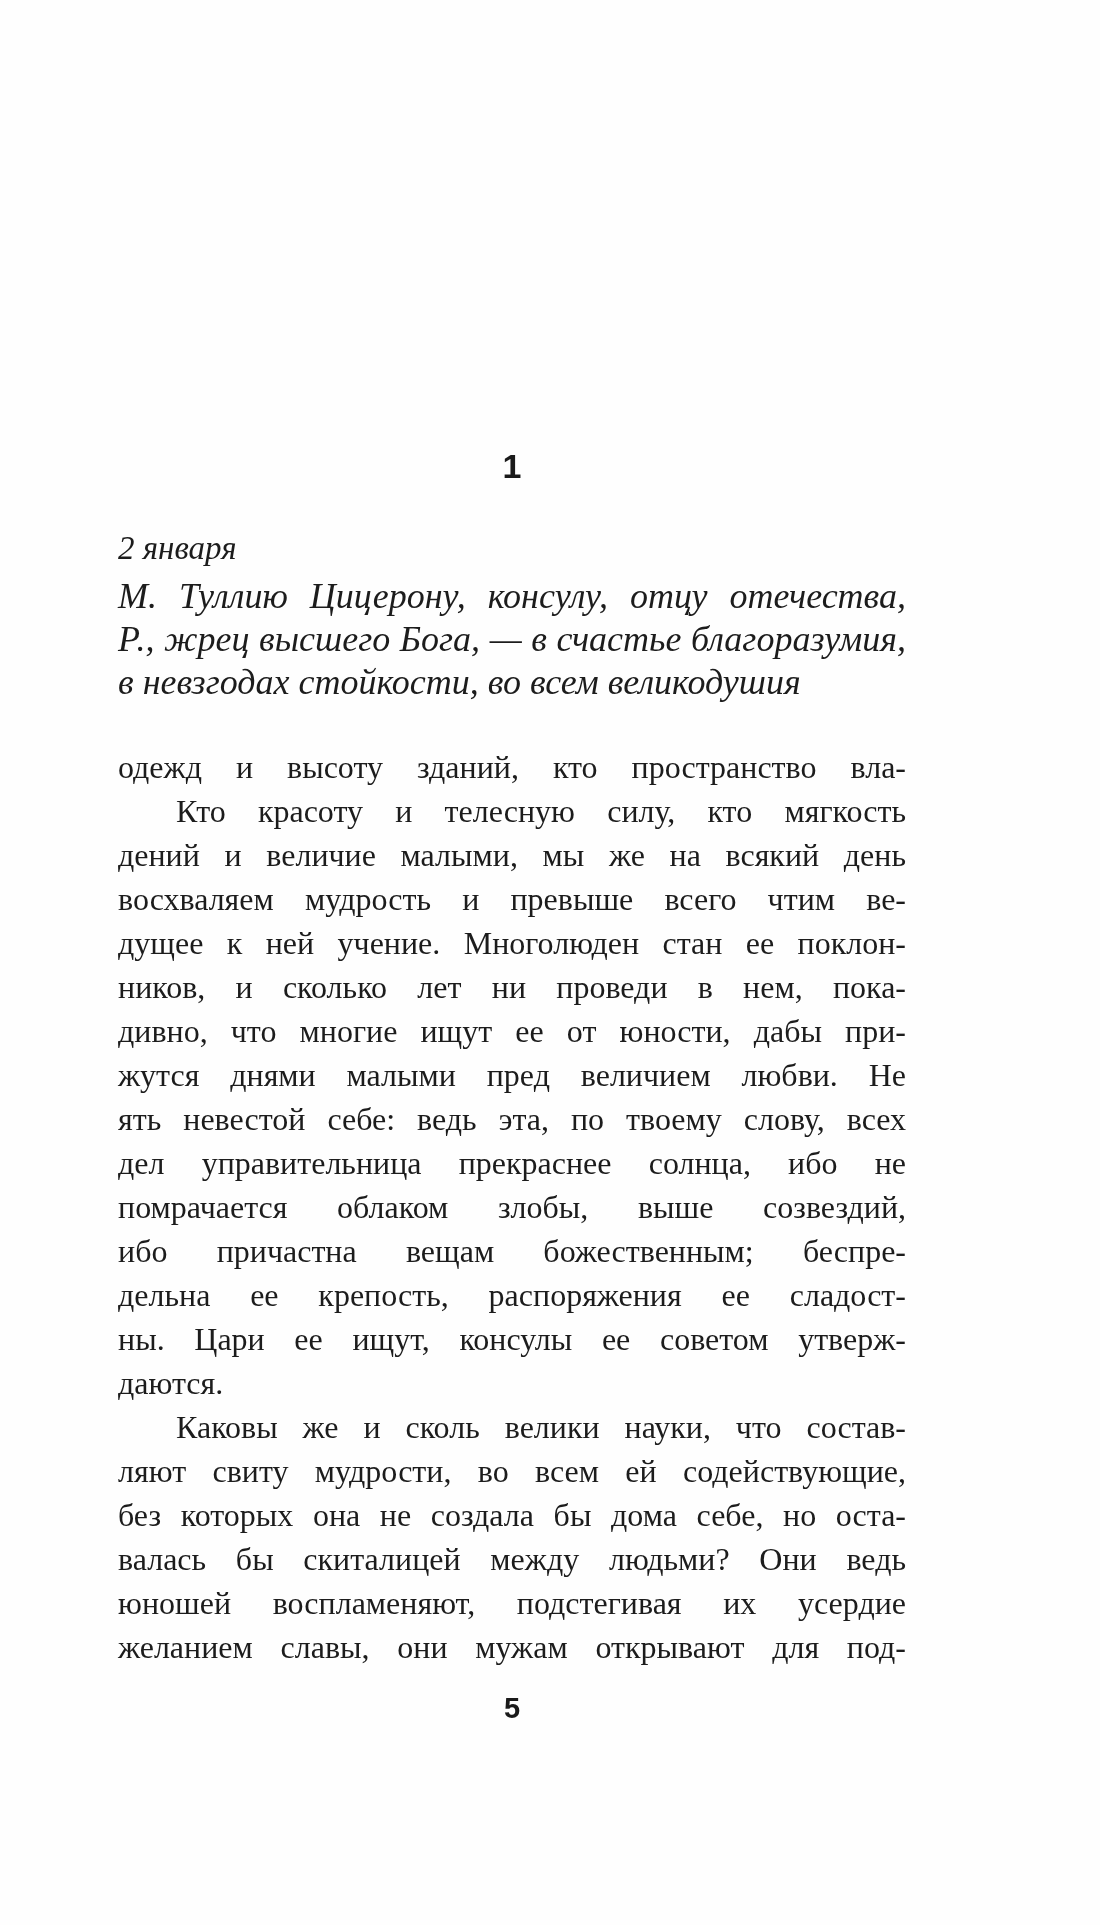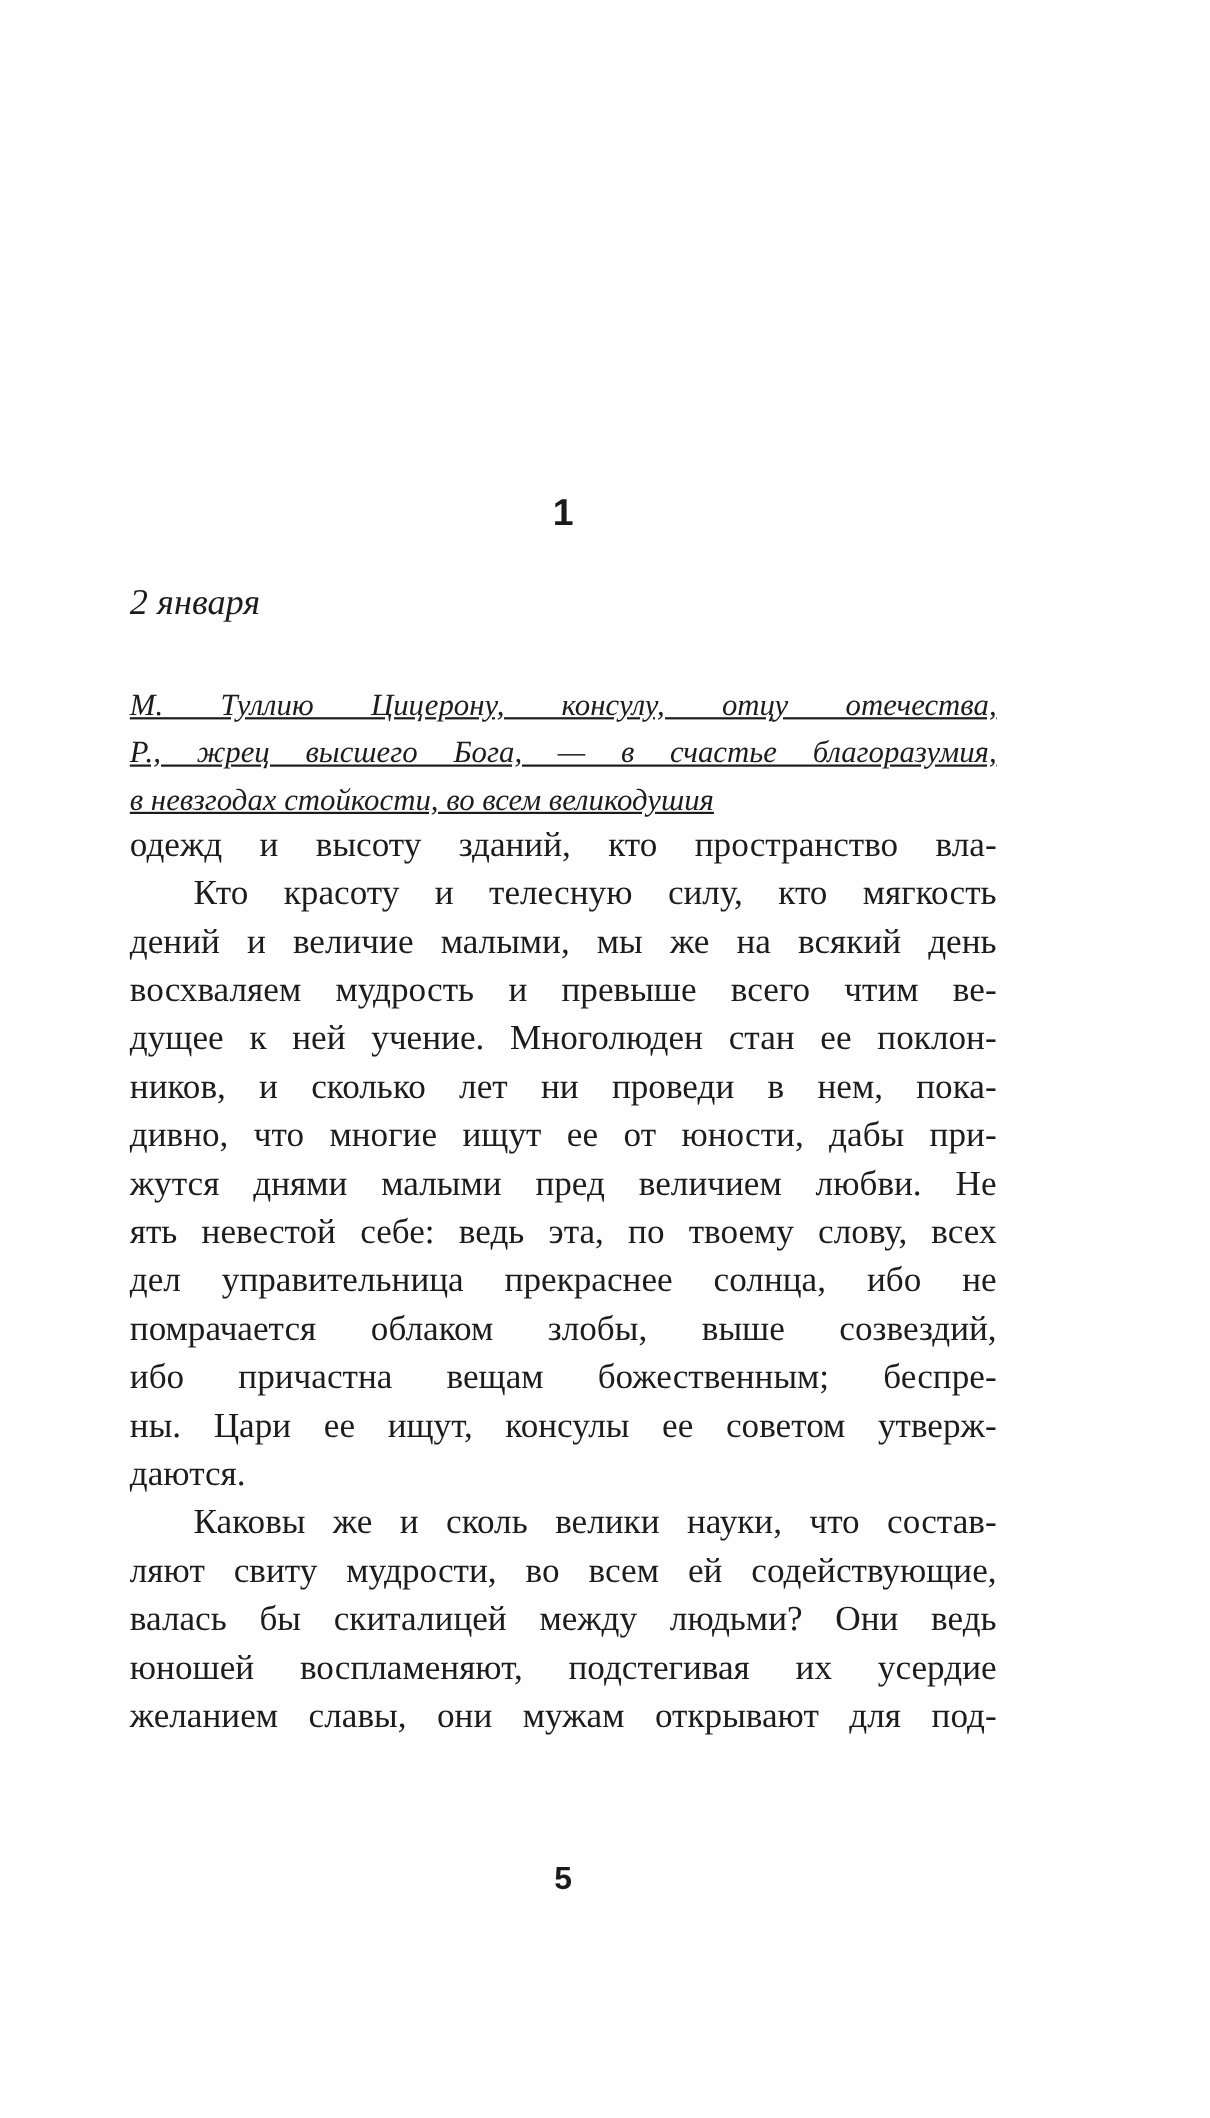--- a/index.html
+++ b/index.html
@@ -28,25 +28,24 @@
     color: #1a1a1a;
   }
   .date-line {
     top: 528px;
     text-align: left;
     font-style: italic;
     font-size: 33px;
     line-height: 40px;
   }
   .salutation {
-    top: 620px;
+    top: 575px;
     font-style: italic;
-    font-size: 28px;
+    font-size: 36px;
     line-height: 43px;
-    text-decoration: underline;
   }
   .body-text {
     top: 745px;
     font-size: 32px;
     line-height: 44px;
   }
   .line {
     text-align: justify;
     text-align-last: justify;
     white-space: normal;
@@ -83,23 +82,25 @@
       <div class="line">дений и величие малыми, мы же на всякий день</div>
       <div class="line">восхваляем мудрость и превыше всего чтим ве-</div>
       <div class="line">дущее к ней учение. Многолюден стан ее поклон-</div>
       <div class="line">ников, и сколько лет ни проведи в нем, пока-</div>
       <div class="line">дивно, что многие ищут ее от юности, дабы при-</div>
       <div class="line">жутся днями малыми пред величием любви. Не</div>
       <div class="line">ять невестой себе: ведь эта, по твоему слову, всех</div>
       <div class="line">дел управительница прекраснее солнца, ибо не</div>
       <div class="line">помрачается облаком злобы, выше созвездий,</div>
       <div class="line">ибо причастна вещам божественным; беспре-</div>
+      <div class="line">дельна ее крепость, распоряжения ее сладост-</div>
       <div class="line">ны. Цари ее ищут, консулы ее советом утверж-</div>
       <div class="line no-just">даются.</div>
       <div class="line indent">Каковы же и сколь велики науки, что состав-</div>
       <div class="line">ляют свиту мудрости, во всем ей содействующие,</div>
+      <div class="line">без которых она не создала бы дома себе, но оста-</div>
       <div class="line">валась бы скиталицей между людьми? Они ведь</div>
       <div class="line">юношей воспламеняют, подстегивая их усердие</div>
       <div class="line">желанием славы, они мужам открывают для под-</div>
     </div>
 
   <div class="column page-number">5</div>
 </div>
 
 </body></html>

